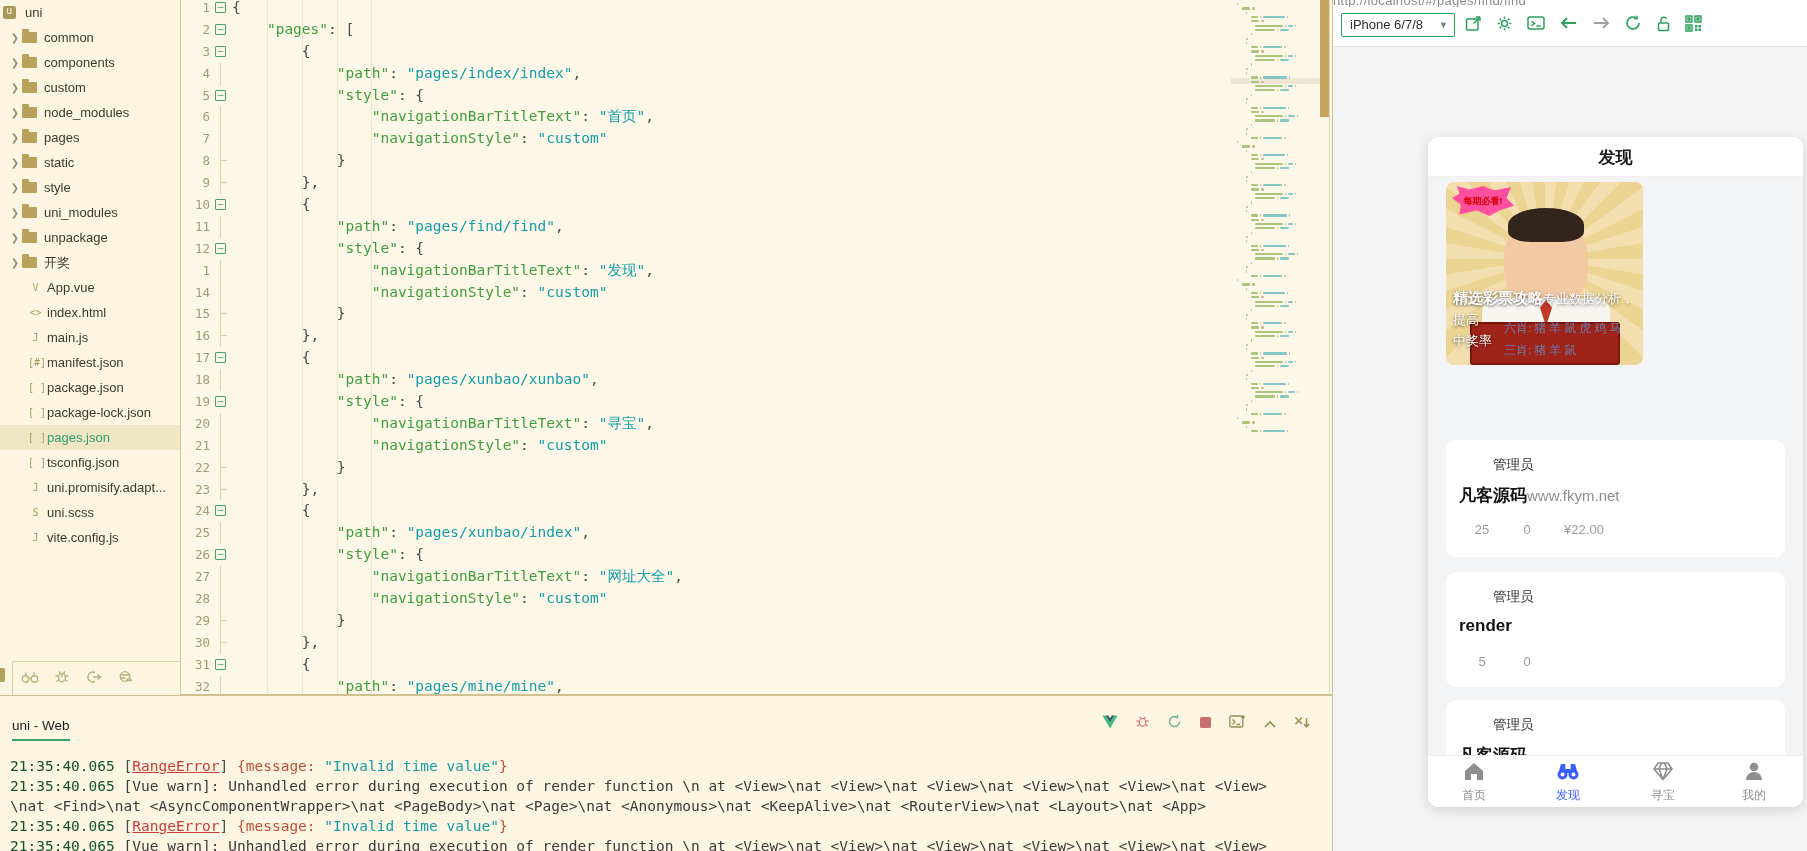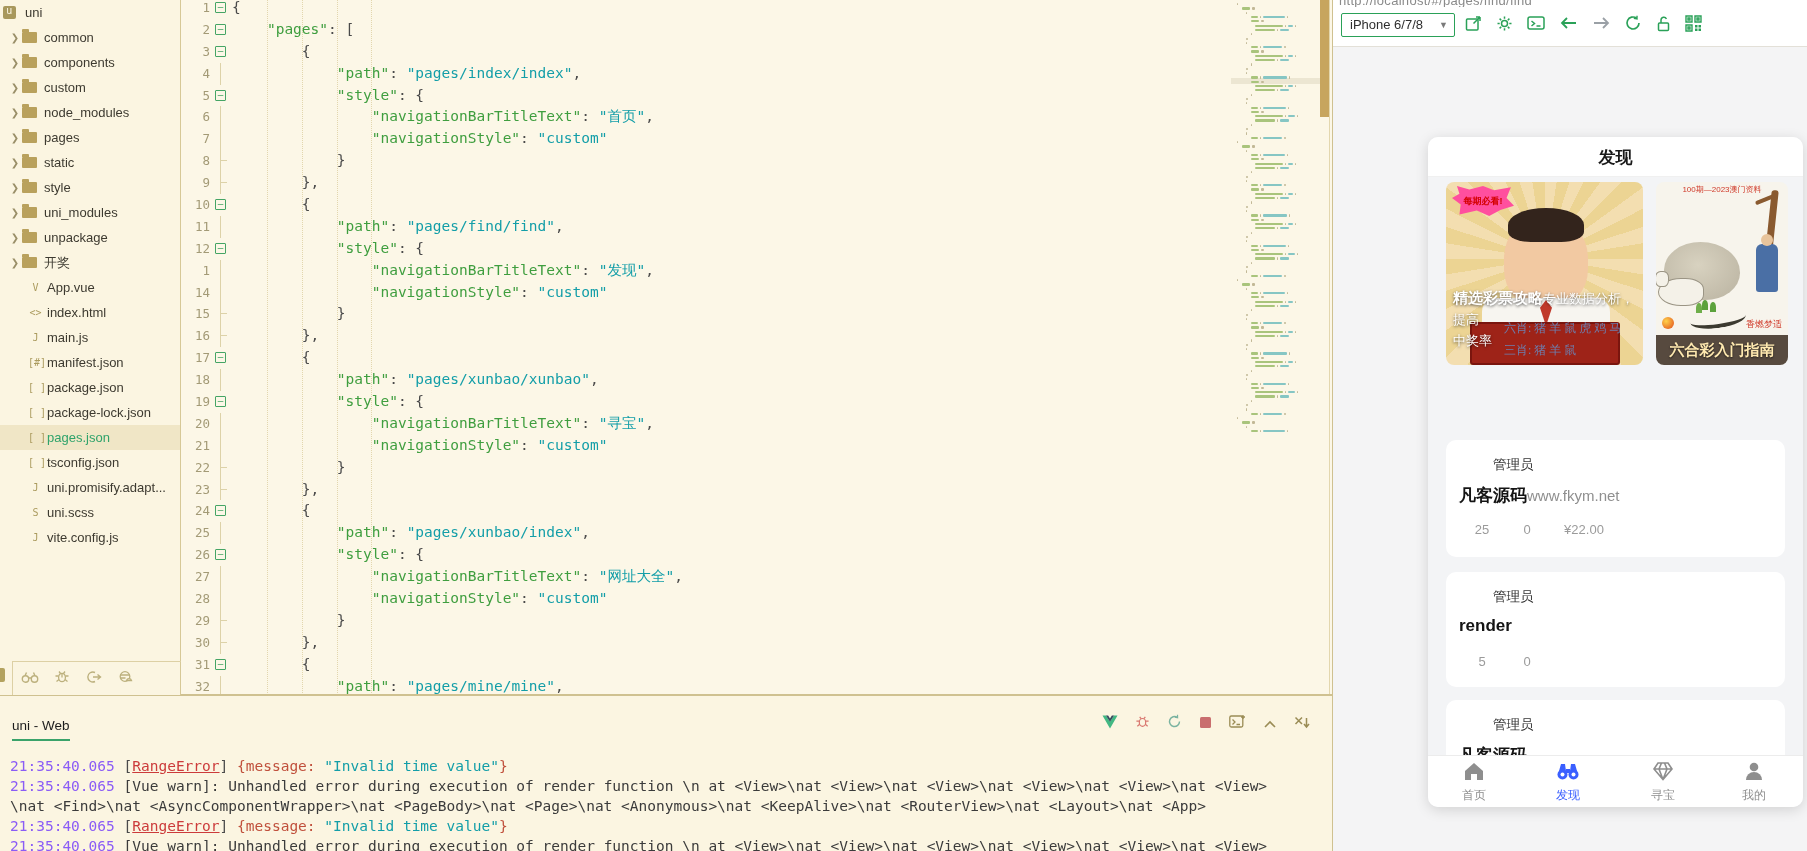--- a/index.html
+++ b/index.html
@@ -52,30 +52,30 @@
   #mm-scrolltrack { position:absolute; left:1148px; top:0; width:1px; height:695px; background:#e3d7ae; }
 
   
   #console { position:absolute; left:0; top:695px; width:1332px; height:156px;
     background:#fbf5e1; border-top:1px solid #cfc190; overflow:hidden; }
   #console-tab { position:absolute; left:12px; top:22px; font-size:13.5px; color:#1c1c1c; padding-bottom:6px;
     border-bottom:2px solid #3aa36a; }
   #console-icons { position:absolute; right:22px; top:18px; display:flex; gap:17px; align-items:center; }
   #console-logs { position:absolute; left:10px; top:60px; width:1320px; }
   .log-row { height:20px; font-family:"DejaVu Sans Mono", monospace; font-size:14.5px; line-height:20px; white-space:pre; }
-  .c-ts { color:#8b5cf6; } .c-p { color:#4a4a4a; }
+  .c-ts { color:#14532d; } .c-p { color:#4a4a4a; }
   .c-err { color:#cc3b3b; text-decoration:underline; }
   .c-red { color:#c0503c; } .c-str { color:#139ea8; } .c-txt { color:#3b3b3b; }
 
   
   #rightpanel { position:absolute; left:1332px; top:0; width:475px; height:851px;
     background:#f4f4f5; border-left:1px solid #cfc190; }
   #browser-toolbar { position:absolute; left:0; top:0; width:475px; height:47px; background:#fff;
     border-bottom:1px solid #e3e0d8; }
-  #url-sliver { position:absolute; left:6px; top:0; width:420px; height:7px; overflow:hidden; }
+  #url-sliver { position:absolute; left:0; top:0; width:420px; height:7px; overflow:hidden; }
   #url-sliver span { position:relative; top:-9px; font-size:13px; color:#8a8a8a; letter-spacing:.3px; }
   #device-select { position:absolute; left:8px; top:13px; width:114px; height:24px; border:1px solid #2aa158;
     border-radius:2px; background:#fff; font-size:13px; color:#2e2e2e; line-height:22px; padding-left:8px; }
   #device-select .caret { position:absolute; right:6px; top:0; color:#7a7a7a; font-size:9px; }
   .tb-icons { position:absolute; left:132px; top:13px; display:flex; gap:14px; align-items:center; height:24px; }
 
   
   #phone { position:absolute; left:95px; top:137px; width:375px; height:670px; background:#f3f4f6;
     border-radius:10px; box-shadow:0 3px 14px rgba(0,0,0,.14); overflow:hidden; }
   #ph-header { position:absolute; left:0; top:0; width:375px; height:40px; background:#fff;
@@ -652,32 +652,20 @@
       <div id="b1-suit"></div>
       <div id="b1-board"></div>
       <div class="b1-bluetext" style="left:58px; bottom:28px;">六肖: 猪 羊 鼠 虎 鸡 马</div>
       <div class="b1-bluetext" style="left:58px; bottom:6px;">三肖: 猪 羊 鼠</div>
       <div id="b1-overlay">
         <span class="t">精选彩票攻略</span><span class="s">专业数据分析，提高</span><br>
         <span class="s">中奖率</span>
       </div>
     </div>
 
-    <div id="banner2" class="banner">
-      <div id="b2-top">100期—2023澳门资料</div>
-      <div id="b2-rock"></div>
-      <div id="b2-tree"></div>
-      <div id="b2-person"></div>
-      <div id="b2-goat"></div>
-      <div id="b2-grass"></div>
-      <div id="b2-snake"></div>
-      <div id="b2-dot"></div>
-      <div id="b2-mid">香燃梦适</div>
-      <div id="b2-band">六合彩入门指南</div>
-    </div>
 
 
     <div id="ph-cards">
         <div class="ph-card" style="top: 303px; height: 117px;">
           <div class="card-role">管理员</div>
           <div class="card-name">凡客源码<span class="card-site">www.fkym.net</span></div>
           <div class="card-stats"><span style="width: 46px;">25</span><span style="width: 44px;">0</span><span style="width: 70px;">¥22.00</span></div>
         </div>
         <div class="ph-card" style="top: 435px; height: 115px;">
           <div class="card-role">管理员</div>

